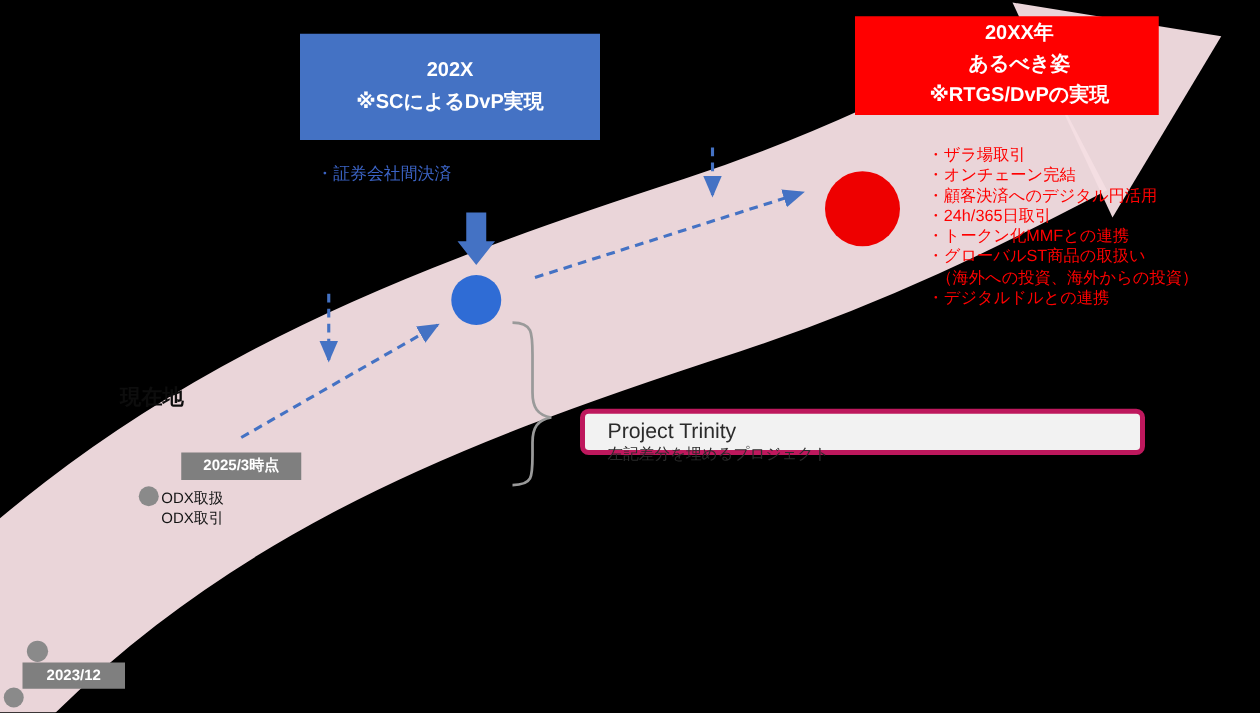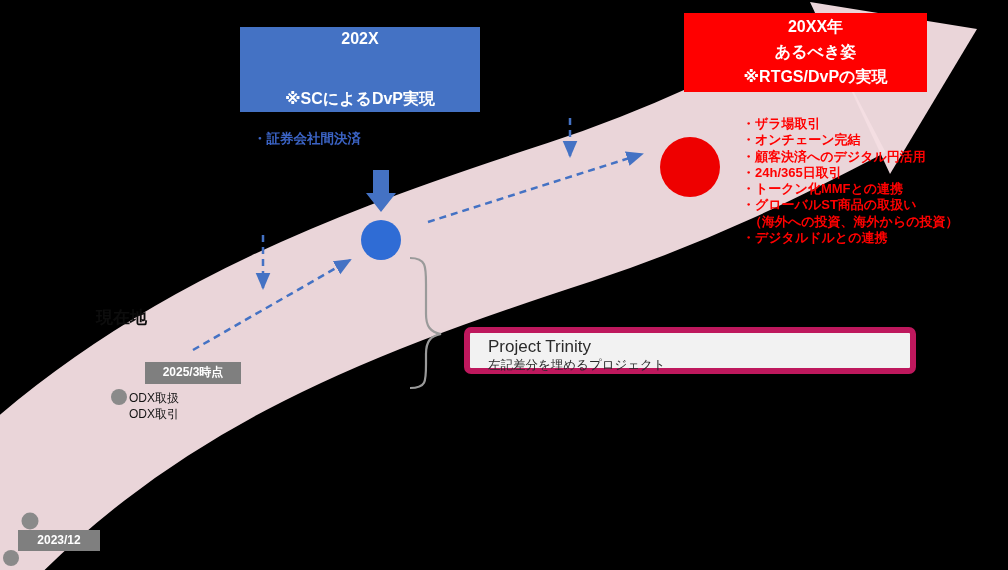--- a/index.html
+++ b/index.html
@@ -7,39 +7,39 @@
     position:relative;width:1008px;height:570px;overflow:hidden;background:#000;
     font-family:"Liberation Sans","DejaVu Sans",sans-serif;
   }
   .abs{position:absolute;}
   svg.layer{position:absolute;left:0;top:0;}
   .goal-box{
     color:#fff;text-align:center;display:flex;flex-direction:column;justify-content:center;
     font-weight:700;z-index:5;
   }
   .goal-box .line{line-height:1.55;font-size:16px;white-space:nowrap;}
-  #interim-box{left:240px;top:27px;width:240px;height:85px;background:#4472C4;justify-content:space-between;}
+  #interim-box{left:240px;top:27px;width:240px;height:85px;background:#4472C4;}
   #final-box{left:684px;top:13px;width:223px;height:79px;background:#FF0000;padding-left:20px;}
-  .bullets{z-index:6;font-weight:700;}
+  .bullets{z-index:6;font-weight:400;}
   .bullets .b{display:block;white-space:nowrap;}
   #interim-bullets{left:253px;top:131px;color:#3b63c4;font-size:13.5px;line-height:16px;}
   #interim-bullets .b.u{text-decoration:underline;}
   #final-bullets{left:742px;top:116px;color:#FF0000;font-size:13px;line-height:16.3px;}
   #final-bullets .b.indent{padding-left:7px;}
   #current-label{left:96px;top:306px;font-size:17px;font-weight:700;color:#0d0d0d;z-index:6;}
   .badge{
     background:#7f7f7f;color:#fff;font-size:12px;font-weight:700;text-align:center;
     line-height:21px;z-index:6;white-space:nowrap;
   }
   #badge-2025{left:145px;top:362px;width:96px;height:22px;}
   #badge-2023{left:18px;top:482px;width:82px;height:21px;margin-top:48px;}
   #odx-notes{left:129px;top:391px;font-size:12px;line-height:15.5px;color:#141414;z-index:6;font-weight:400;}
   #odx-notes .b{display:block;white-space:nowrap;}
   #project-box{
-    left:464px;top:327px;width:452px;height:47px;background:#f2f2f2;border:6px solid #be185d;
+    left:464px;top:327px;width:452px;height:37px;background:#f2f2f2;border:4px solid #be185d;
     border-radius:7px;z-index:6;padding:3px 0 0 18px;box-sizing:border-box;
     box-shadow:0 1px 3px rgba(0,0,0,0.35);
   }
   #project-box .title{font-size:17px;color:#2b2b2b;line-height:21px;}
   #project-box .subtitle{font-size:12.5px;color:#2b2b2b;line-height:16px;}
 </style>
 </head>
 <body>
 
 <div id="stage">

